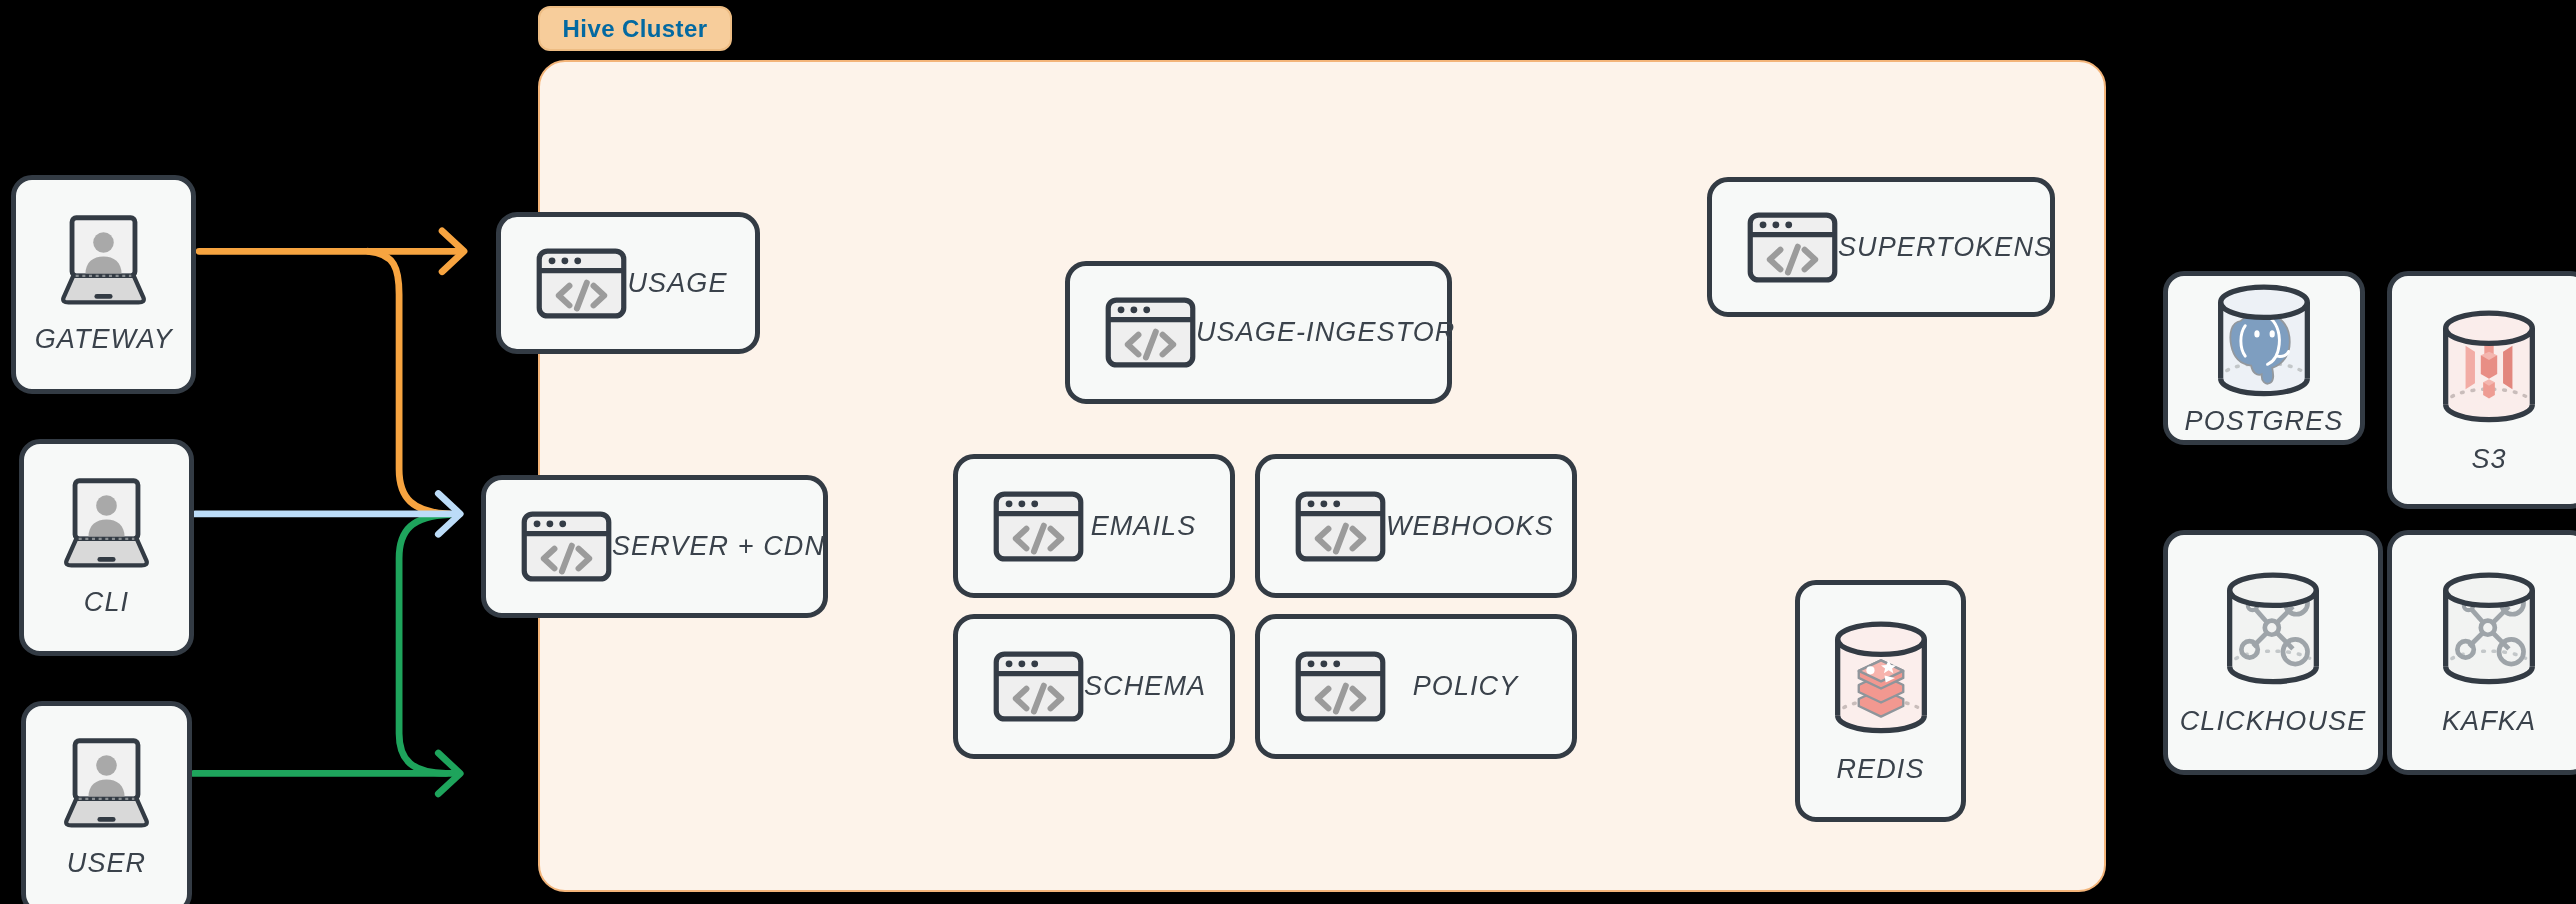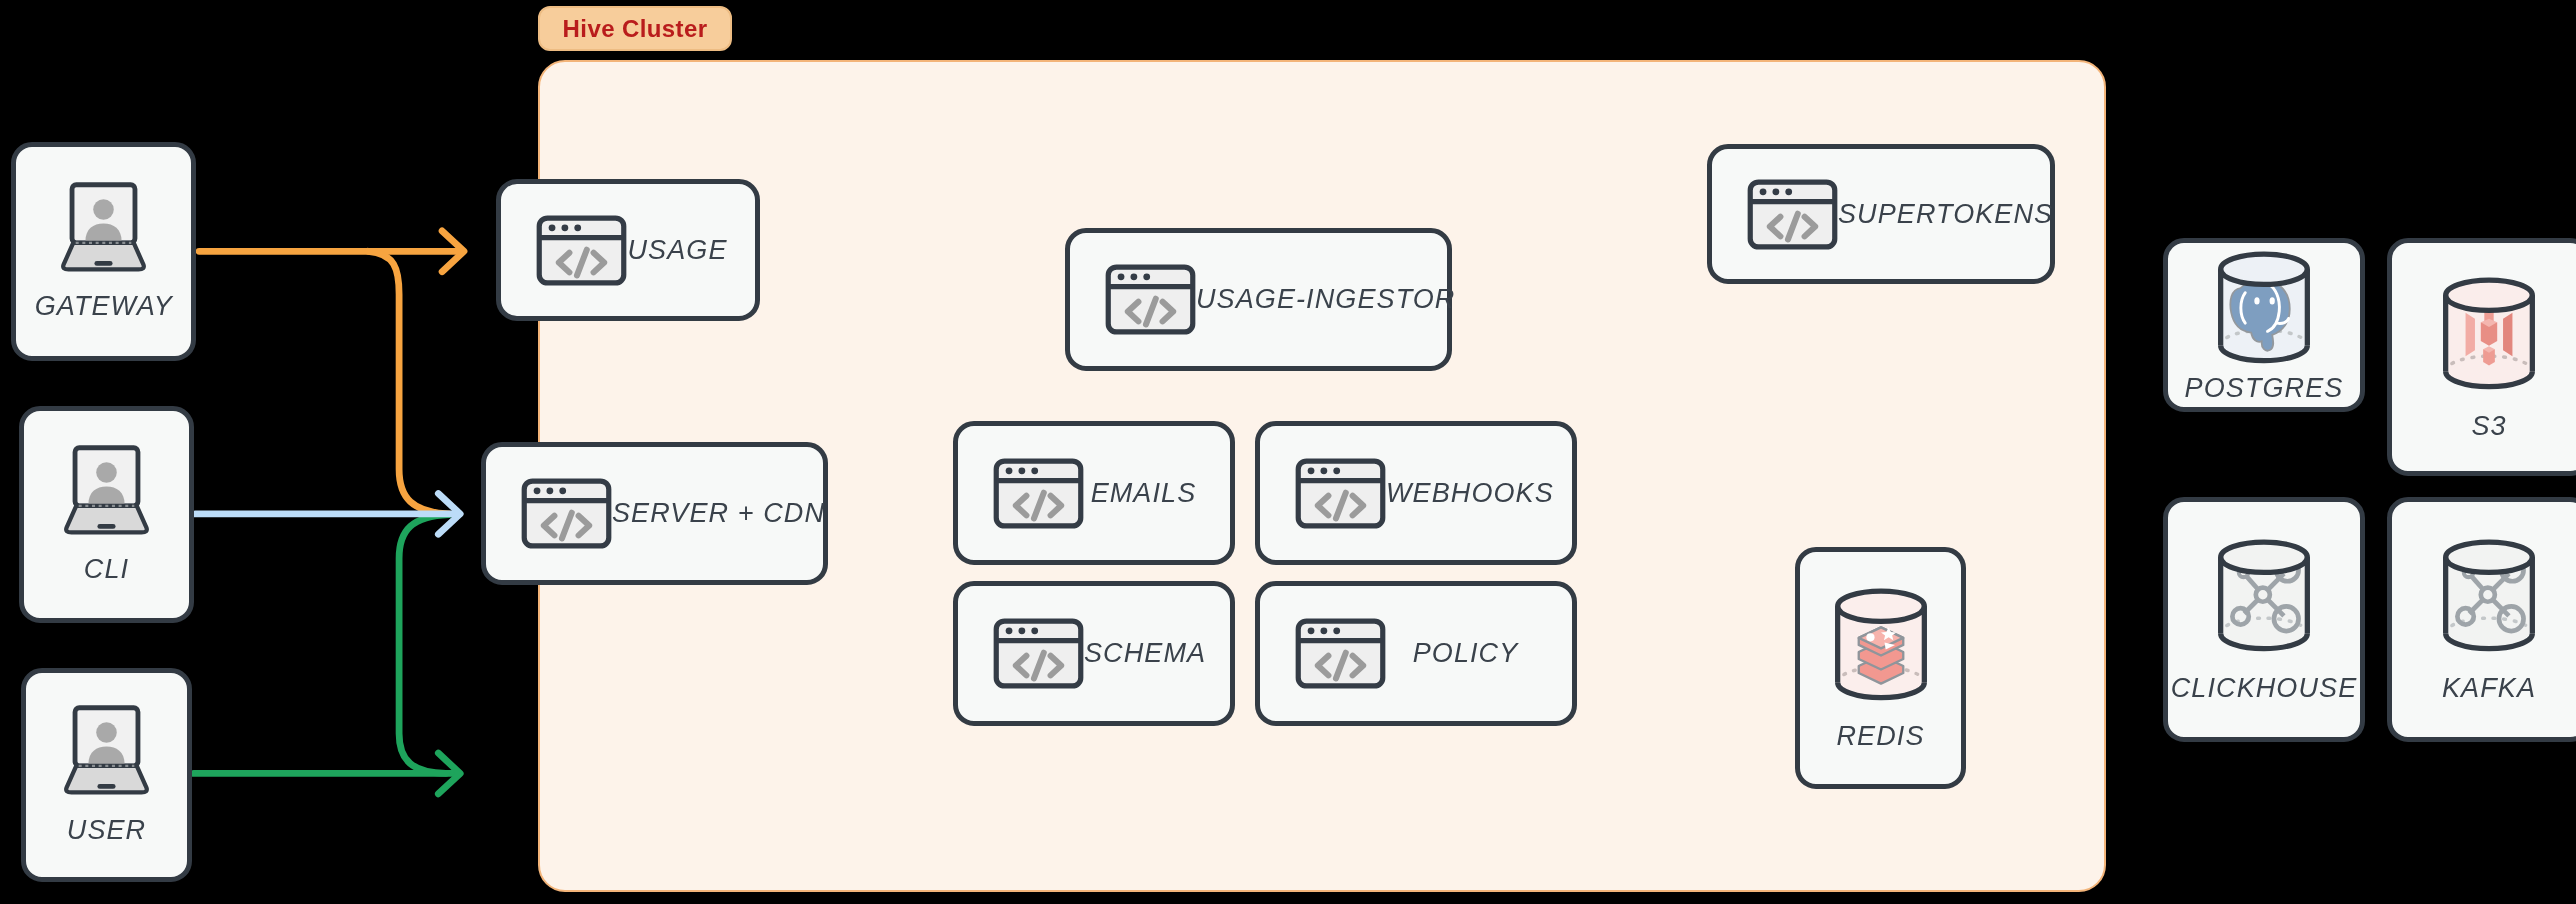--- a/index.html
+++ b/index.html
@@ -4,28 +4,28 @@
 <style>
   html,body{margin:0;padding:0;background:#000;}
   #canvas{position:relative;width:2576px;height:904px;background:#000;overflow:hidden;
           font-family:"Liberation Sans",sans-serif;}
   .cluster{position:absolute;left:538px;top:60px;width:1568px;height:832px;box-sizing:border-box;
            background:var(--cluster_bg,#FDF3EA);border:2.3px solid var(--cluster_border,#F3B479);
            border-radius:27px;z-index:1;}
   .badge{position:absolute;left:538px;top:6px;height:45px;box-sizing:border-box;padding:0 22.6px;
          background:var(--badge_bg,#F7CD9B);border:2.3px solid var(--badge_border,#EDBC83);
          border-radius:12px;display:flex;align-items:center;z-index:4;
-         font-size:24px;font-weight:700;color:#b91c1c;letter-spacing:0.4px;}
+         font-size:24px;font-weight:700;color:#0369a1;letter-spacing:0.4px;}
   .arrows{position:absolute;left:0;top:0;z-index:2;pointer-events:none;}
   .arrow{fill:none;stroke-width:9;stroke-linecap:round;stroke-linejoin:round;}
   .arrow-orange{stroke:var(--arrow_orange,#F7A440);}
   .arrow-blue{stroke:var(--arrow_blue,#BCDCF8);}
   .arrow-green{stroke:var(--arrow_green,#1EA45C);}
   .node{position:absolute;background:var(--node_bg,#F7F9F8);border:5.3px solid var(--node_border,#333B44);
-        border-radius:21px;box-sizing:border-box;z-index:3;}
+        border-radius:21px;box-sizing:border-box;z-index:3;margin-top:33px;}
   .label{font-style:italic;font-size:27px;letter-spacing:1.1px;color:var(--label_color,#3A424B);white-space:nowrap;}
   .client,.db{display:flex;flex-direction:column;align-items:center;justify-content:center;gap:19.6px;}
   .service{display:flex;align-items:center;padding:0 27px 0 35px;}
   .service .label{flex:1;text-align:center;}
   svg.icon{flex:none;display:block;}
 </style>
 </head>
 <body>
 
 <div id="canvas">
@@ -225,21 +225,21 @@
         <use href="#sym-cyl-postgres"></use>
       </svg>
     <div class="label">POSTGRES</div>
   </div>
   <div class="node db" style="left:2387px;top:238px;width:204px;height:238px;gap:15px">
     <svg class="icon" width="106" height="123" viewBox="0 0 180 210">
         <use href="#sym-cyl-s3"></use>
       </svg>
     <div class="label">S3</div>
   </div>
-  <div class="node db" style="left:2163px;top:497px;width:202px;height:245px;gap:15px">
+  <div class="node db" style="left:2163px;top:497px;width:220px;height:245px;gap:15px">
     <svg class="icon" width="106" height="123" viewBox="0 0 180 210">
         <use href="#sym-cyl-molecule"></use>
       </svg>
     <div class="label">CLICKHOUSE</div>
   </div>
   <div class="node db" style="left:2387px;top:497px;width:204px;height:245px;gap:15px">
     <svg class="icon" width="106" height="123" viewBox="0 0 180 210">
         <use href="#sym-cyl-molecule"></use>
       </svg>
     <div class="label">KAFKA</div>

